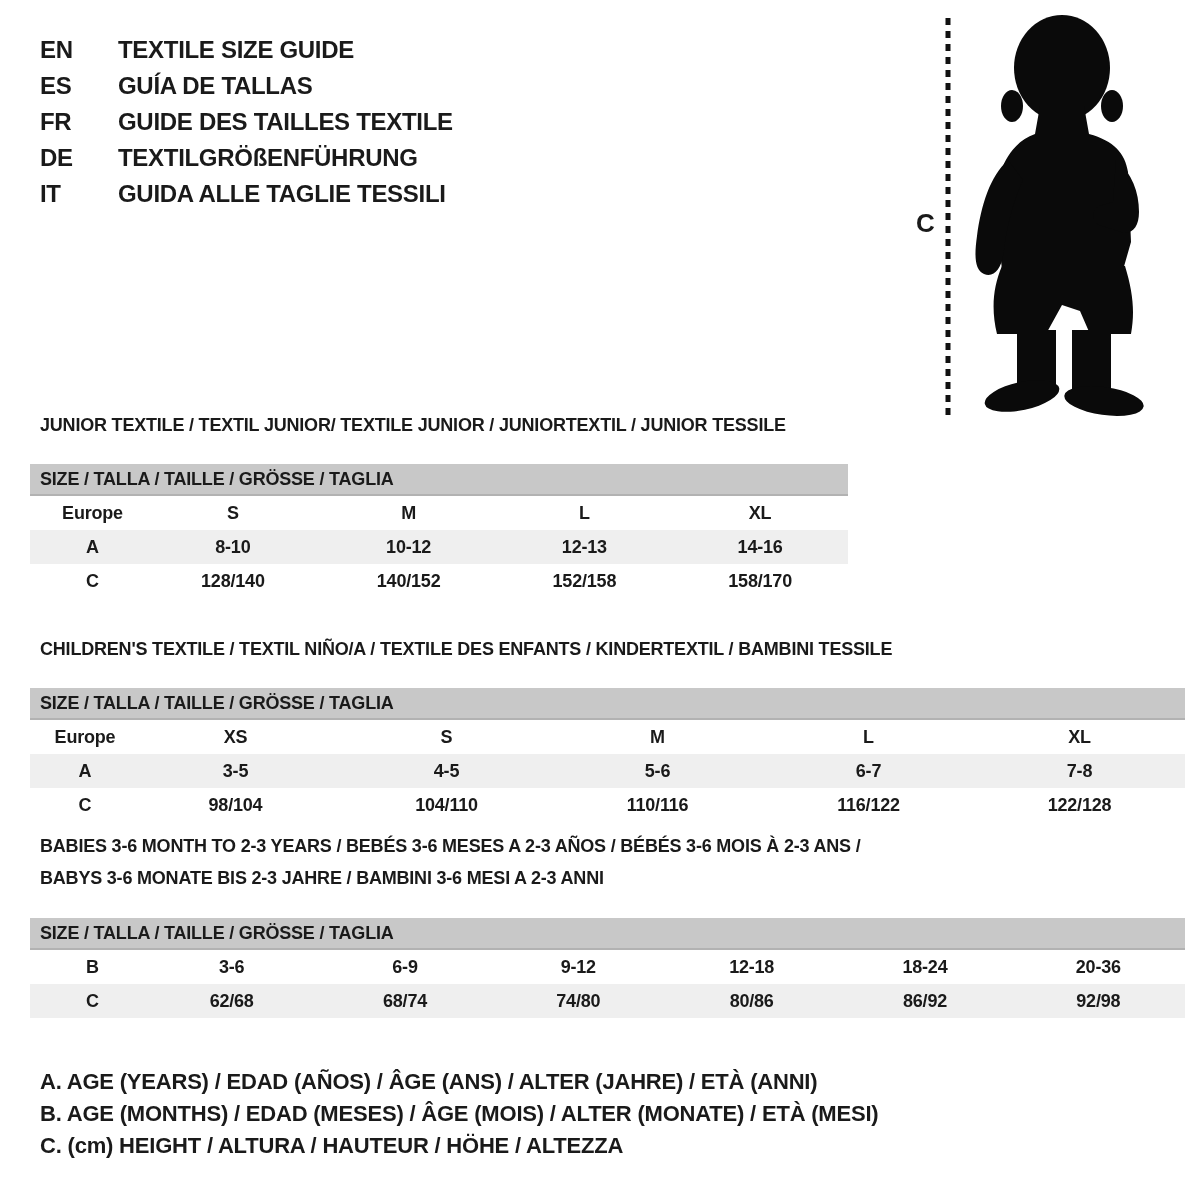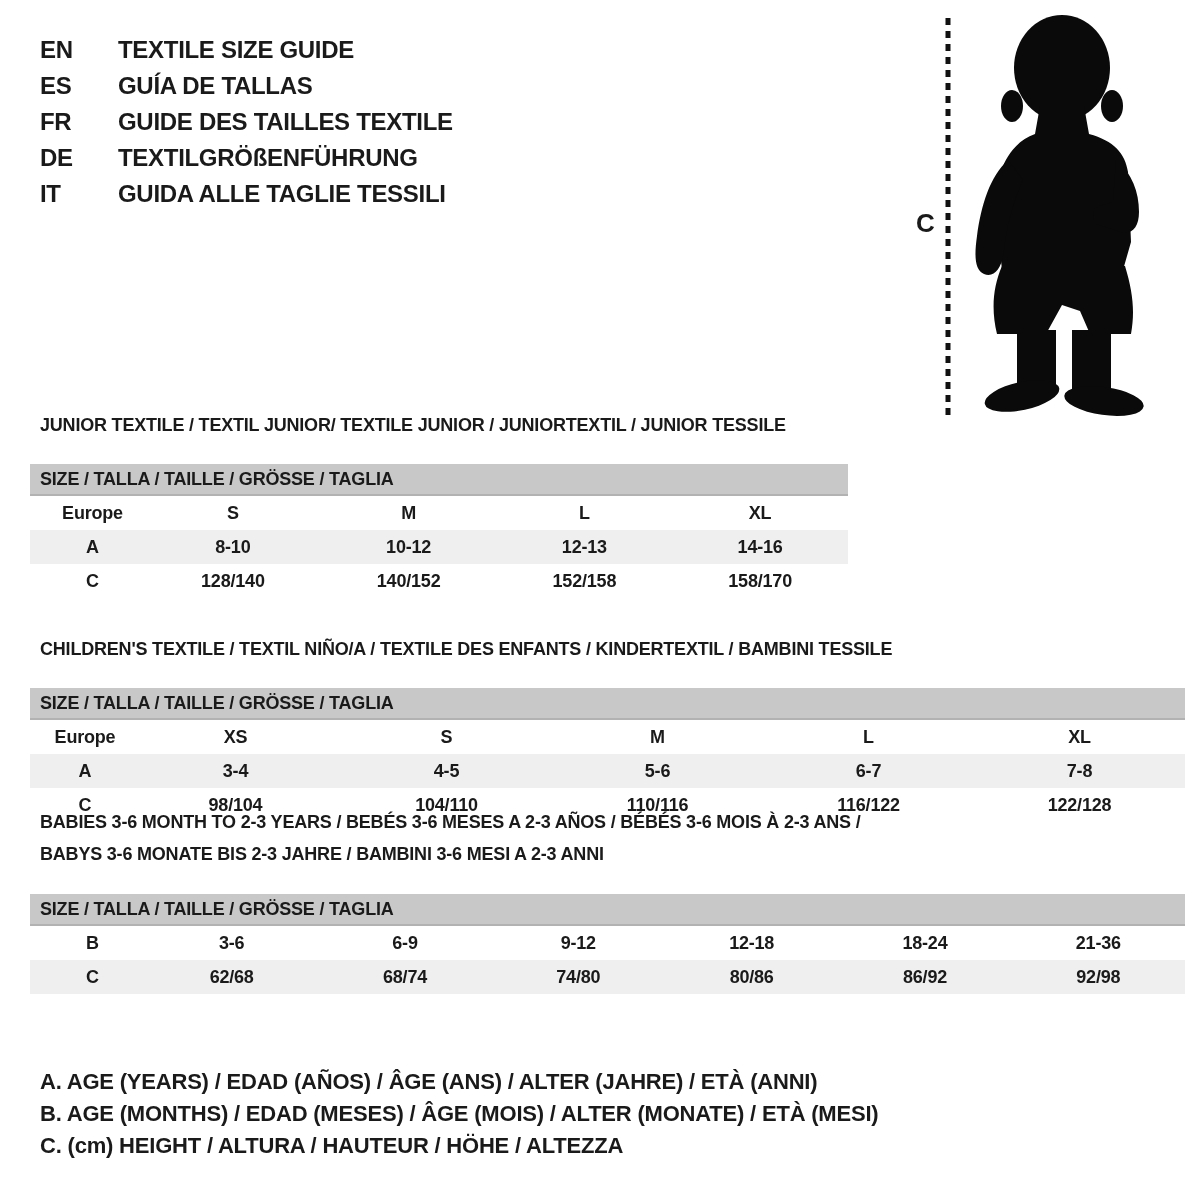--- a/index.html
+++ b/index.html
@@ -21,21 +21,21 @@
   
   .figure { position:absolute; left:900px; top:8px; width:295px; height:418px; }
   .c-label { position:absolute; left:16px; top:200px; font-size:26px; }
   .dash-line { position:absolute; left:44px; top:10px; }
   .baby { position:absolute; left:62px; top:2px; }
 
   
   .section { position:absolute; left:30px; }
   .section.junior   { top:414px; width:818px; }
   .section.children { top:638px; width:1155px; }
-  .section.babies   { top:806px; width:1155px; }
+  .section.babies   { top:830px; width:1155px; }
 
   .section-title { font-size:18px; line-height:22px; padding-left:10px; letter-spacing:-0.2px; white-space:nowrap; }
   .section-title.two-line { line-height:32px; white-space:normal; }
   .junior .section-title, .children .section-title { margin-bottom:28px; }
   .babies .section-title { margin-bottom:24px; }
 
   .size-bar {
     background:#c8c8c8;
     border-bottom:2px solid #b2b2b2;
     height:32px; line-height:31px;
@@ -137,21 +137,21 @@
       <div class="trow">
         <span class="cell rowlabel">Europe</span>
         <span class="cell">XS</span>
         <span class="cell">S</span>
         <span class="cell">M</span>
         <span class="cell">L</span>
         <span class="cell">XL</span>
       </div>
       <div class="trow alt">
         <span class="cell rowlabel">A</span>
-        <span class="cell">3-4</span>
+        <span class="cell">3-5</span>
         <span class="cell">4-5</span>
         <span class="cell">5-6</span>
         <span class="cell">6-7</span>
         <span class="cell">7-8</span>
       </div>
       <div class="trow">
         <span class="cell rowlabel">C</span>
         <span class="cell">98/104</span>
         <span class="cell">104/110</span>
         <span class="cell">110/116</span>
@@ -168,21 +168,21 @@
     </div>
     <div class="table">
       <div class="size-bar">SIZE / TALLA / TAILLE / GRÖSSE / TAGLIA</div>
       <div class="trow">
         <span class="cell rowlabel">B</span>
         <span class="cell">3-6</span>
         <span class="cell">6-9</span>
         <span class="cell">9-12</span>
         <span class="cell">12-18</span>
         <span class="cell">18-24</span>
-        <span class="cell">21-36</span>
+        <span class="cell">20-36</span>
       </div>
       <div class="trow alt">
         <span class="cell rowlabel">C</span>
         <span class="cell">62/68</span>
         <span class="cell">68/74</span>
         <span class="cell">74/80</span>
         <span class="cell">80/86</span>
         <span class="cell">86/92</span>
         <span class="cell">92/98</span>
       </div>

